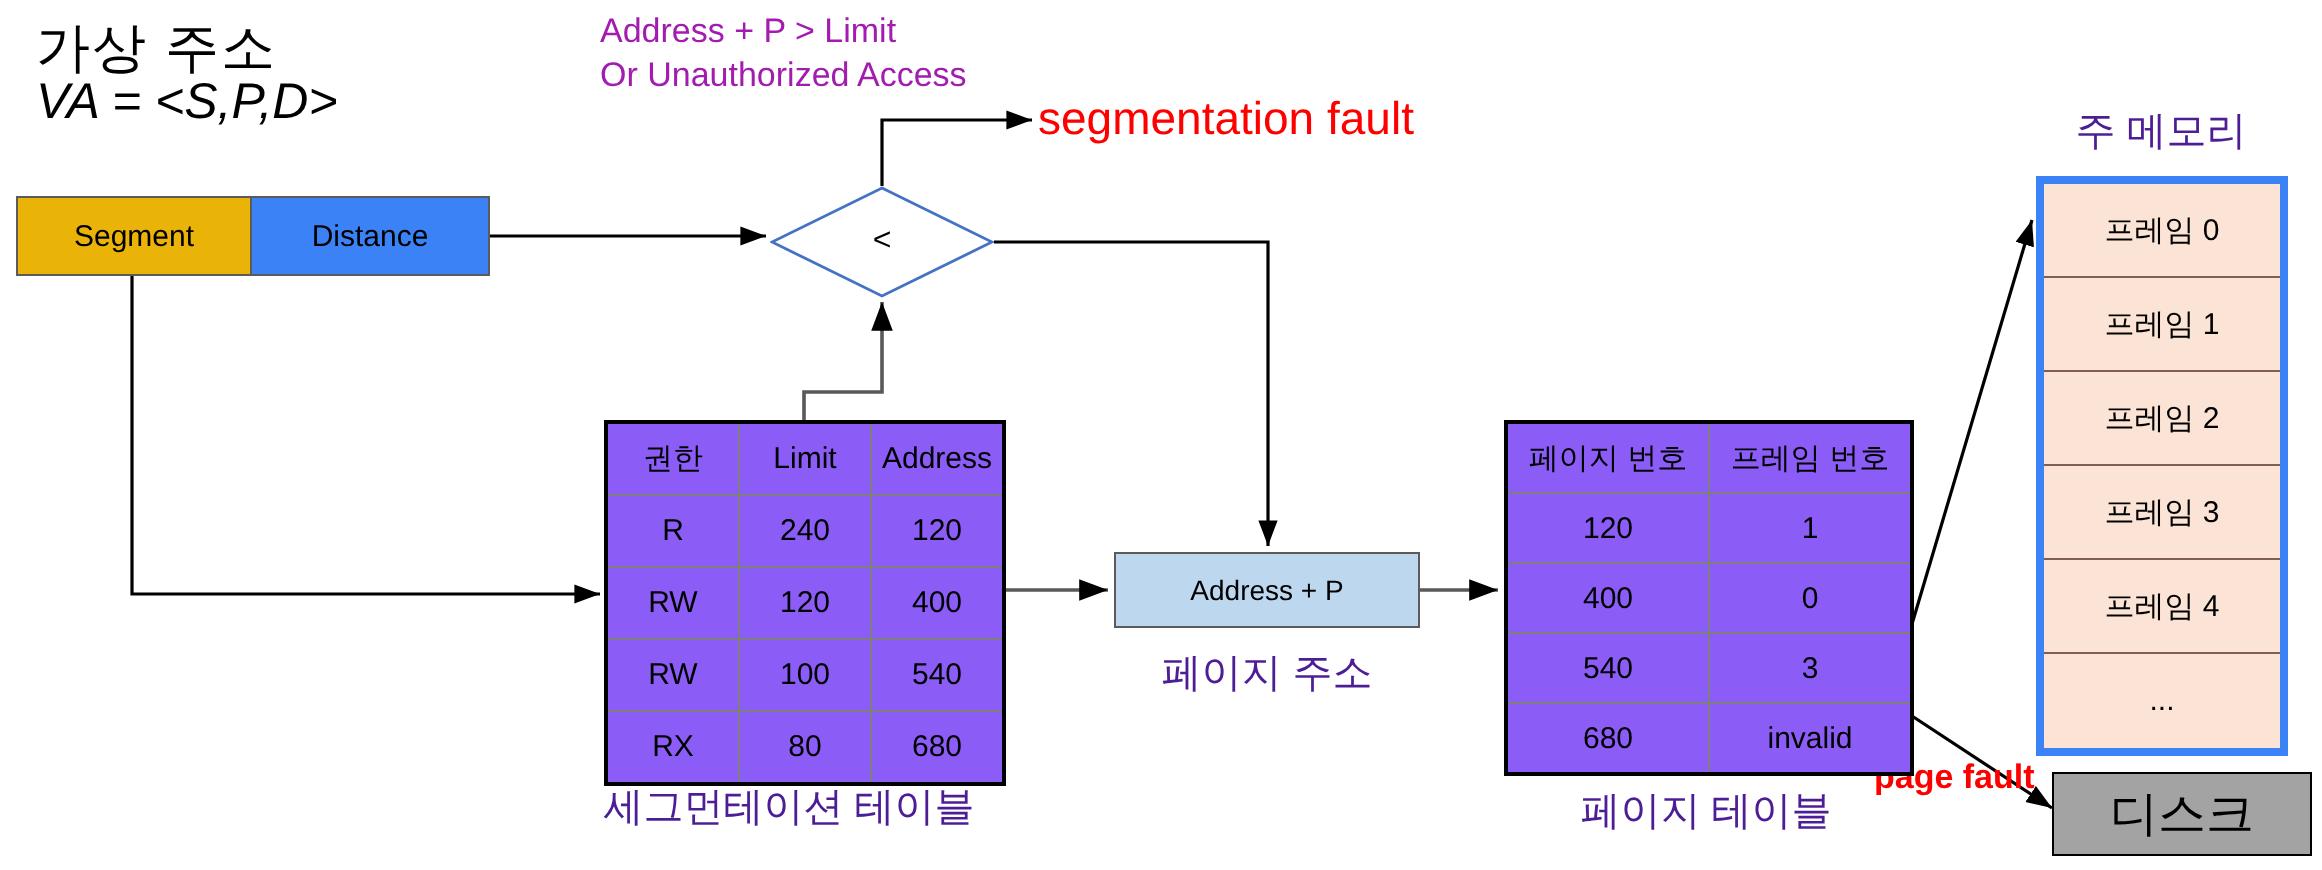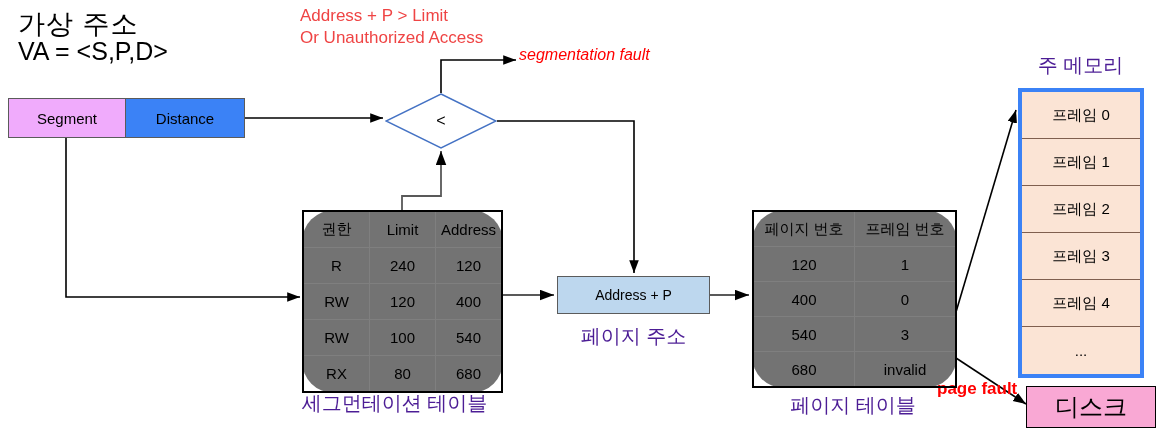--- a/index.html
+++ b/index.html
@@ -21,36 +21,36 @@
   .va-title {
     left: 18px; top: 6px;
     font-size: 27px;
     color: #000;
     letter-spacing: 1px;
     white-space: nowrap;
   }
   .va-formula {
     left: 18px; top: 37px;
     font-size: 25px;
+    font-style: italic;
     color: #000;
     white-space: nowrap;
   }
   .cond-text {
     left: 300px; top: 5px;
     font-size: 17px;
     line-height: 22px;
-    color: #ef4444;
+    color: #a21caf;
     white-space: nowrap;
   }
   .segfault {
     left: 519px; top: 46px;
-    font-size: 16px;
+    font-size: 23px;
     color: #ff0000;
     white-space: nowrap;
-    font-style: italic;
   }
   .pagefault {
     left: 937px; top: 379px;
     font-size: 17px;
     color: #ff0000;
     white-space: nowrap;
     font-weight: 600;
   }
   .caption {
     font-size: 20px;
@@ -70,21 +70,21 @@
   .va-cell {
     display: flex;
     align-items: center;
     justify-content: center;
     font-size: 15px;
     color: #000;
     box-sizing: border-box;
   }
   .va-cell.seg {
     width: 117px;
-    background: #f0abfc;
+    background: #eab308;
     border-right: 1px solid #5b5b5b;
   }
   .va-cell.dist {
     flex: 1;
     background: #3b82f6;
   }
 
   
   .diamond-wrap {
     left: 385px; top: 93px;
@@ -113,22 +113,21 @@
     align-items: center;
     justify-content: center;
     font-size: 14px;
     color: #000;
   }
   .addrp-caption { left: 557px; top: 323px; width: 153px; }
 
   
   table.dtable {
     border-collapse: collapse;
-    background: #737373;
-    border-radius: 32px;
+    background: #8b5cf6;
   }
   table.dtable td, table.dtable th {
     border: 1px solid #7f7f7f;
     text-align: center;
     color: #000;
     font-weight: normal;
     padding: 0;
   }
   table.dtable {
     border: 2px solid #000;
@@ -171,21 +170,21 @@
     border-bottom: 1px solid #7f5f4f;
     box-sizing: border-box;
   }
   .mem-cell:last-child { border-bottom: none; }
 
   
   .disk-box {
     left: 1026px; top: 386px;
     width: 130px; height: 42px;
     border: 1px solid #000;
-    background: #f9a8d4;
+    background: #a3a3a3;
     box-sizing: border-box;
     display: flex;
     align-items: center;
     justify-content: center;
     font-size: 24px;
     color: #000;
   }
 
   
   #wires {

